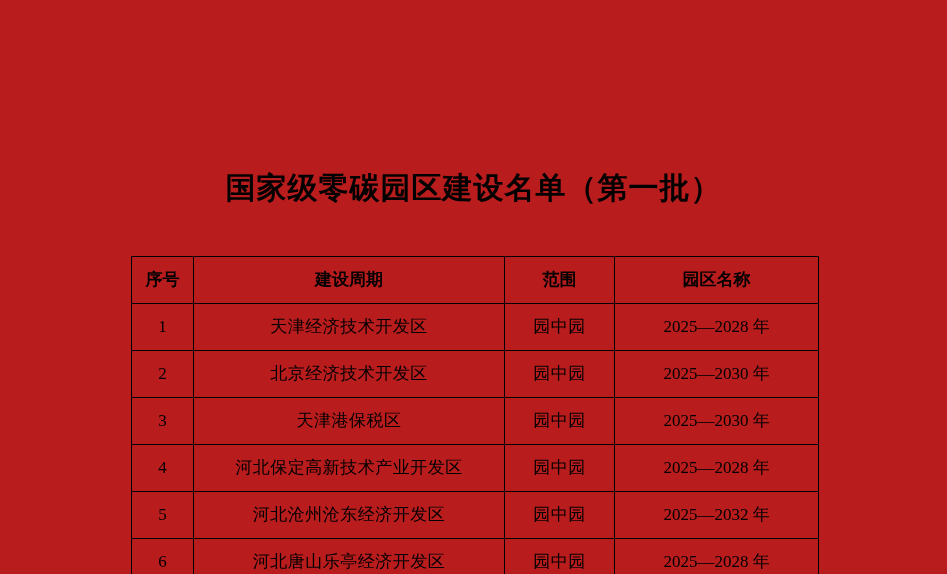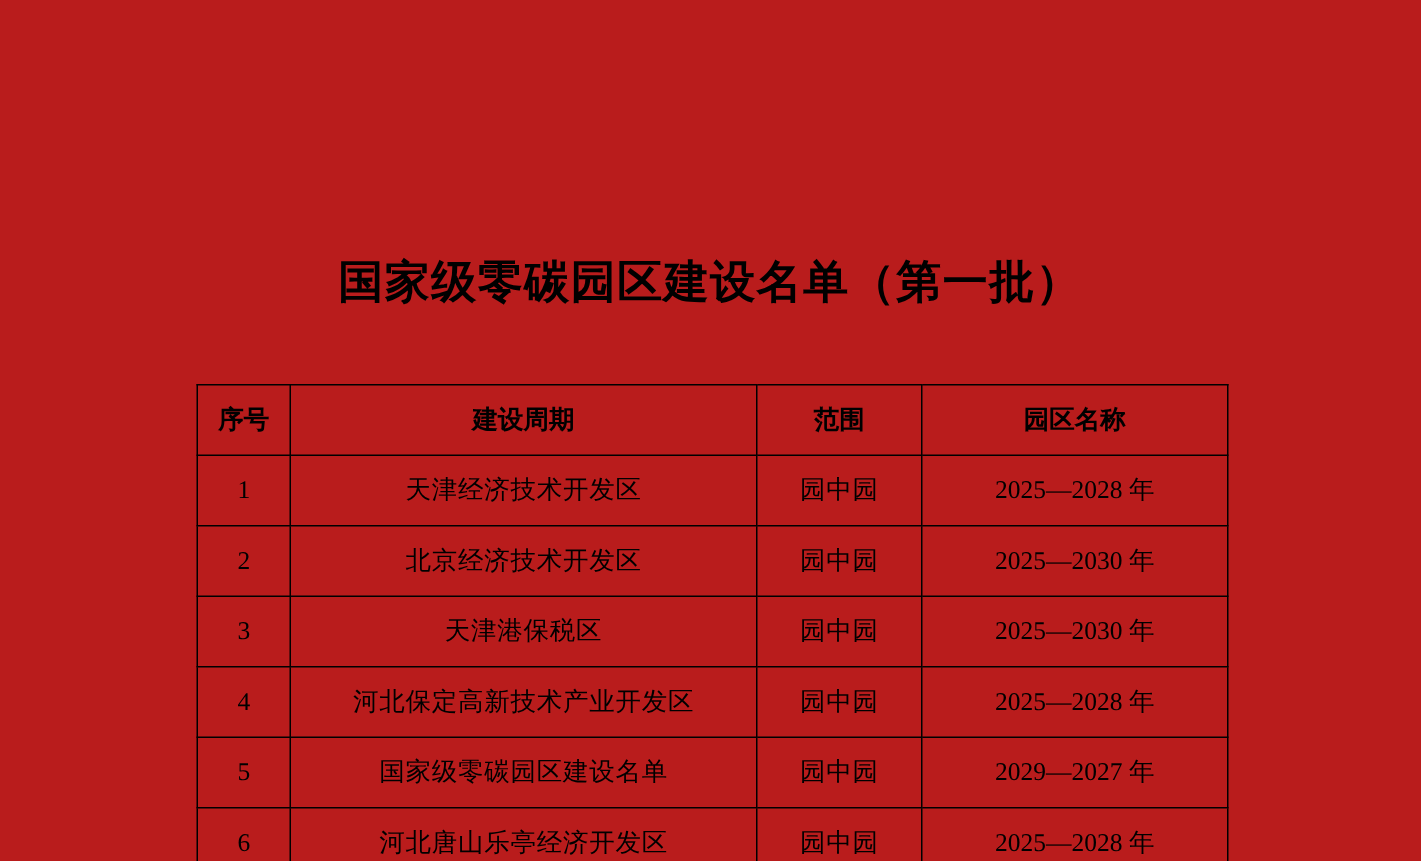--- a/index.html
+++ b/index.html
@@ -114,23 +114,23 @@
           <td class="cell-period">2025—2030 年</td>
         </tr>
         <tr>
           <td class="cell-idx">4</td>
           <td class="cell-name">河北保定高新技术产业开发区</td>
           <td class="cell-scope">园中园</td>
           <td class="cell-period">2025—2028 年</td>
         </tr>
         <tr>
           <td class="cell-idx">5</td>
-          <td class="cell-name">国家级零碳园区建设名单</td>
+          <td class="cell-name">河北沧州沧东经济开发区</td>
           <td class="cell-scope">园中园</td>
-          <td class="cell-period">2029—2027 年</td>
+          <td class="cell-period">2025—2032 年</td>
         </tr>
         <tr>
           <td class="cell-idx">6</td>
           <td class="cell-name">河北唐山乐亭经济开发区</td>
           <td class="cell-scope">园中园</td>
           <td class="cell-period">2025—2028 年</td>
         </tr>
       </tbody>
     </table>
   </div>

